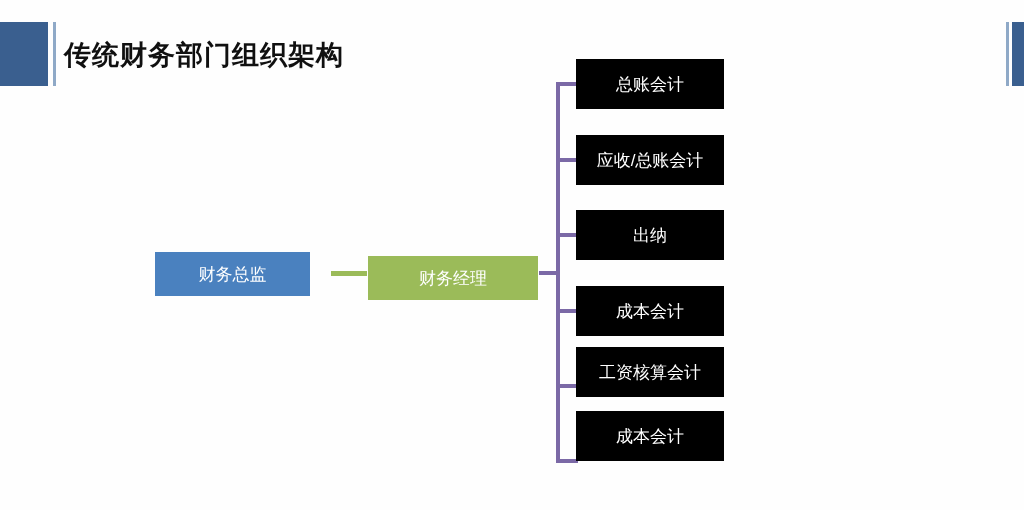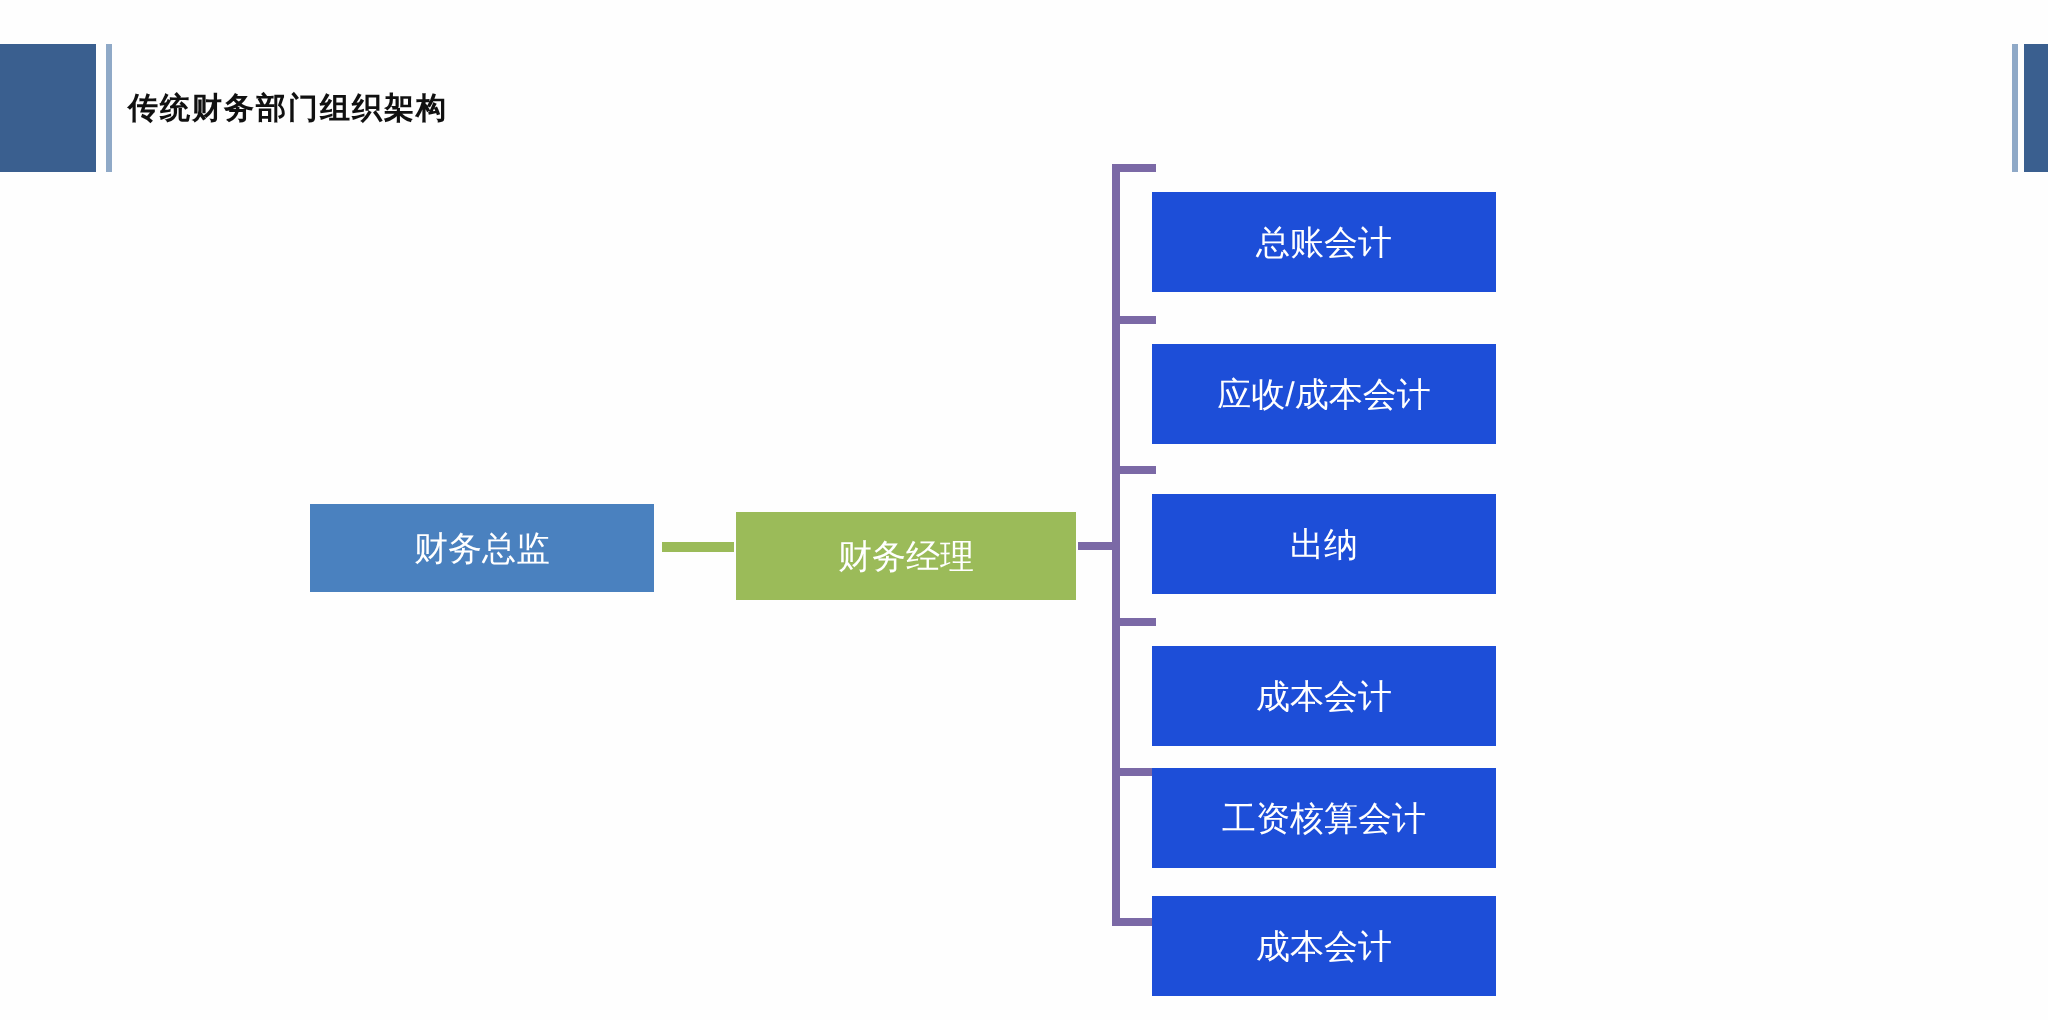--- a/index.html
+++ b/index.html
@@ -32,21 +32,21 @@
     left: 53px;
     top: 22px;
     width: 3px;
     height: 64px;
     background: #8fa9c7;
   }
   .slide-title {
     position: absolute;
     left: 64px;
     top: 40px;
-    font-size: 15px;
+    font-size: 27px;
     font-weight: bold;
     color: #101010;
     letter-spacing: 1px;
     white-space: nowrap;
     line-height: 30px;
   }
 
   
   .edge-thin {
     position: absolute;
@@ -73,37 +73,36 @@
     justify-content: center;
     color: #ffffff;
     font-size: 17px;
     line-height: 1;
     white-space: nowrap;
     box-sizing: border-box;
   }
   .node-director {
     left: 155px;
     top: 252px;
-    width: 172px;
+    width: 155px;
     height: 44px;
     background: #4a81bf;
   }
   .node-manager {
     left: 368px;
     top: 256px;
     width: 170px;
     height: 44px;
     background: #9bbb59;
   }
   .node-leaf {
     left: 576px;
-    width: 172px;
+    width: 148px;
     height: 50px;
-    background: #1d4ed8;
-    margin-top: 37px;
+    background: #000000;
   }
 
   
   .conn {
     position: absolute;
   }
   .conn-green-h {
     left: 331px;
     top: 271px;
     width: 36px;
@@ -159,21 +158,21 @@
   </div>
 
   <div class="node node-manager">
     <span>财务经理</span>
   </div>
 
   <div class="node node-leaf" style="top:59px">
     <span>总账会计</span>
   </div>
   <div class="node node-leaf" style="top:135px">
-    <span>应收/成本会计</span>
+    <span>应收/总账会计</span>
   </div>
   <div class="node node-leaf" style="top:210px">
     <span>出纳</span>
   </div>
   <div class="node node-leaf" style="top:286px">
     <span>成本会计</span>
   </div>
   <div class="node node-leaf" style="top:347px">
     <span>工资核算会计</span>
   </div>

